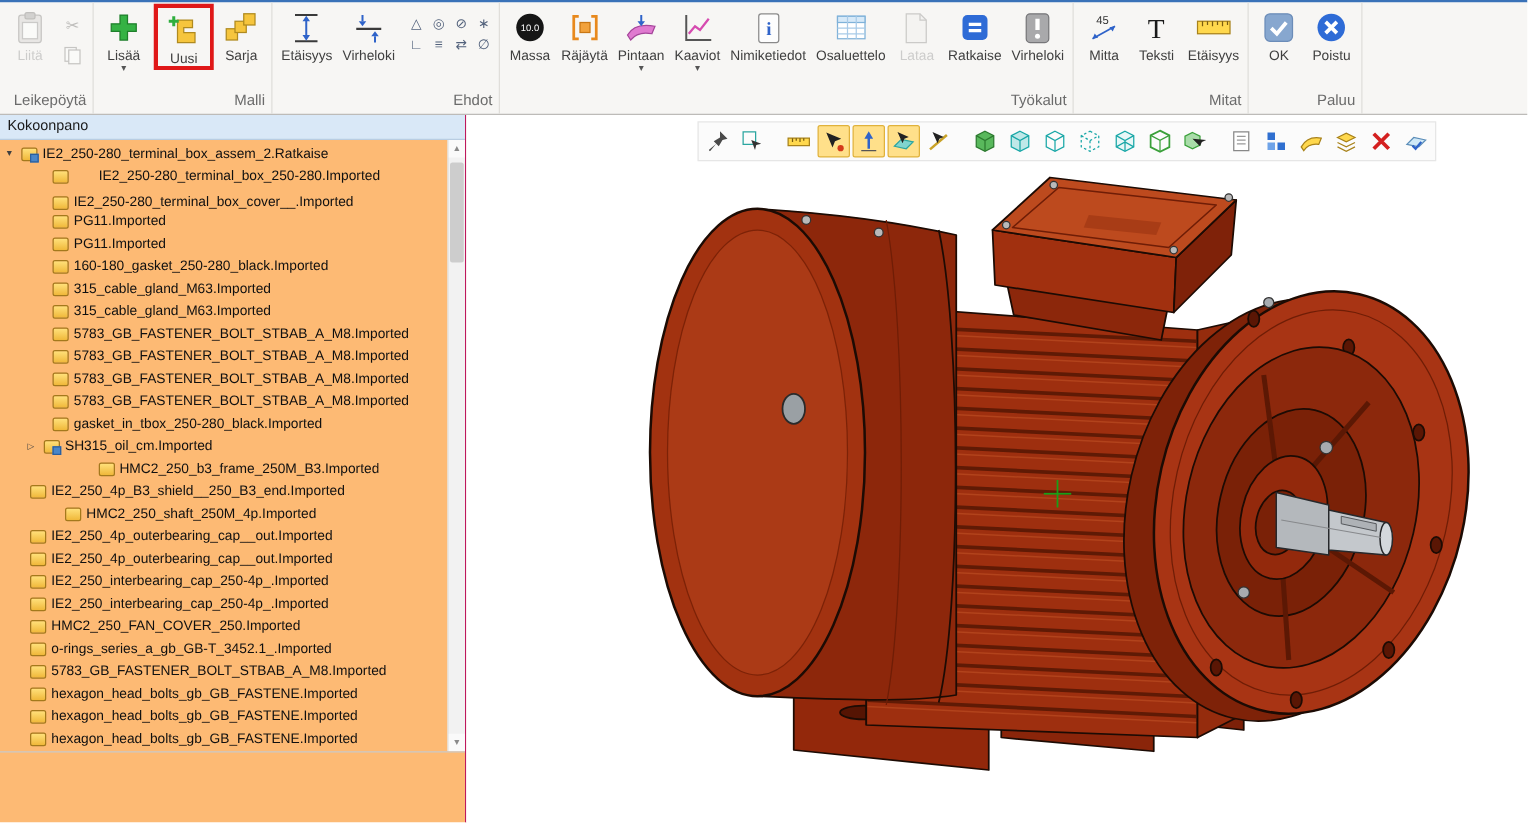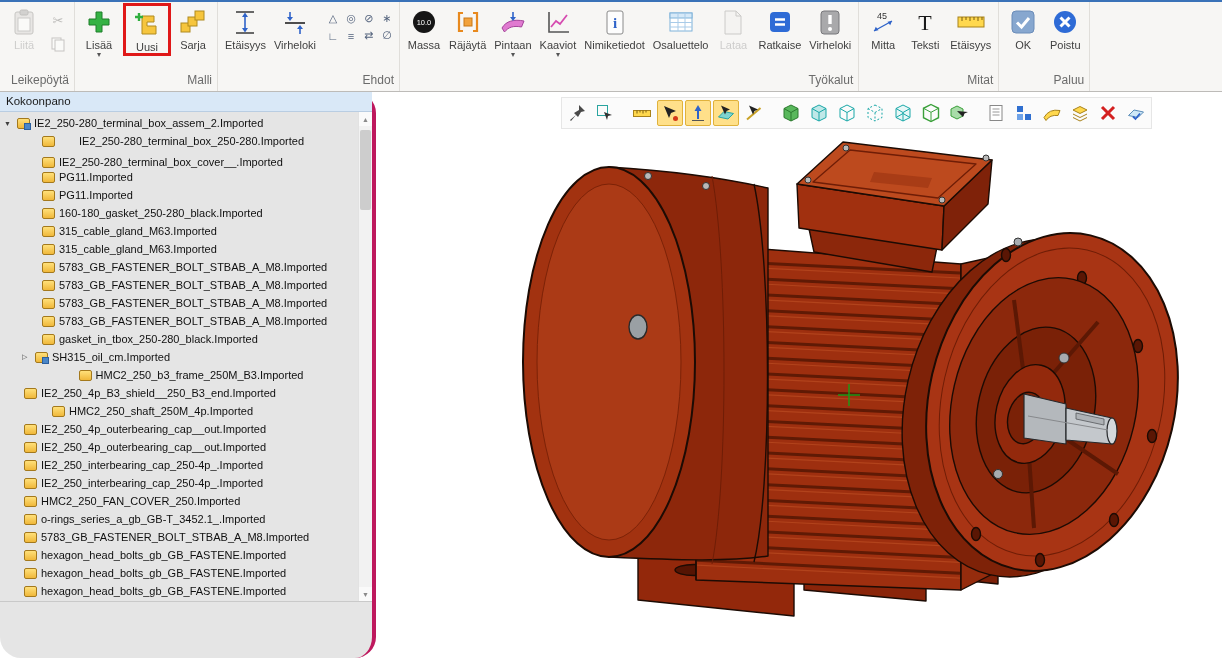--- a/index.html
+++ b/index.html
@@ -20,21 +20,21 @@
   .disabled .rlabel{color:#9a9a9a;}
   .highlighted{box-shadow:0 0 0 3px #e01818;margin:2px 4px 0 6px;}
   .glabel{text-align:right;font-size:12px;color:#6b6b6b;padding:3px 2px 4px;white-space:nowrap;}
   .smallcol{display:flex;flex-direction:column;gap:4px;margin:6px 2px 0 2px;}
   .sbtn{width:22px;height:20px;display:flex;align-items:center;justify-content:center;font-size:13px;color:#7b776d;}
   .mini-grid{display:grid;grid-template-columns:repeat(4,18px);grid-auto-rows:17px;margin:6px 0 0 4px;}
   .mini-cell{display:flex;align-items:center;justify-content:center;font-size:11px;color:#53627c;}
 
   
   .main{display:flex;height:566px;}
-  .sidepanel{width:372px;min-width:372px;border-right:4px solid #be185d;display:flex;flex-direction:column;background:#e5e5e5;border-radius:21px;}
+  .sidepanel{width:372px;min-width:372px;border-right:1px solid #be185d;display:flex;flex-direction:column;background:#fdba74;}
   .panel-header{height:20px;background:#d9e8f7;border-bottom:1px solid #b9cde2;
     font-size:11.5px;color:#1a1a1a;padding:3px 0 0 6px;box-sizing:border-box;}
   .tree-wrap{position:relative;height:489px;border-bottom:1px solid #c9c9c9;overflow:hidden;}
   ul.tree{list-style:none;margin:0;padding:2px 14px 0 0;}
   .tree-row{height:18px;display:flex;align-items:center;font-size:11px;color:#101010;white-space:nowrap;}
   .expander{width:13px;font-size:7px;color:#404040;text-align:left;flex:none;}
   .node-icon{width:13px;height:11px;margin-right:4px;flex:none;position:relative;
     background:linear-gradient(#ffe07a,#f0b83a);border:1px solid #a4791c;border-radius:2px;box-sizing:border-box;}
   .node-icon.asm::after{content:"";position:absolute;right:-2px;bottom:-2px;width:5px;height:5px;
     background:#4a86c8;border:1px solid #2b5f9e;}
@@ -312,21 +312,21 @@
 
   <div class="main">
 
     <div class="sidepanel">
       <div class="panel-header">Kokoonpano</div>
       <div class="tree-wrap">
         <ul class="tree" id="tree-list">
             <li class="tree-row" style="padding-left: 4px;">
               <span class="expander">▼</span>
               <span class="node-icon asm"></span>
-              <span class="node-label">IE2_250-280_terminal_box_assem_2.Imported</span>
+              <span class="node-label">IE2_250-280_terminal_box_assem_2.Ratkaise</span>
             </li>
             <li class="tree-row" style="padding-left: 42px; gap: 20px;">
               <span class="node-icon"></span>
               <span class="node-label">IE2_250-280_terminal_box_250-280.Imported</span>
             </li>
             <li class="tree-row" style="padding-left: 42px; align-items: flex-end;">
               <span class="node-icon"></span>
               <span class="node-label">IE2_250-280_terminal_box_cover__.Imported</span>
             </li>
             <li class="tree-row" style="padding-left: 42px;">

